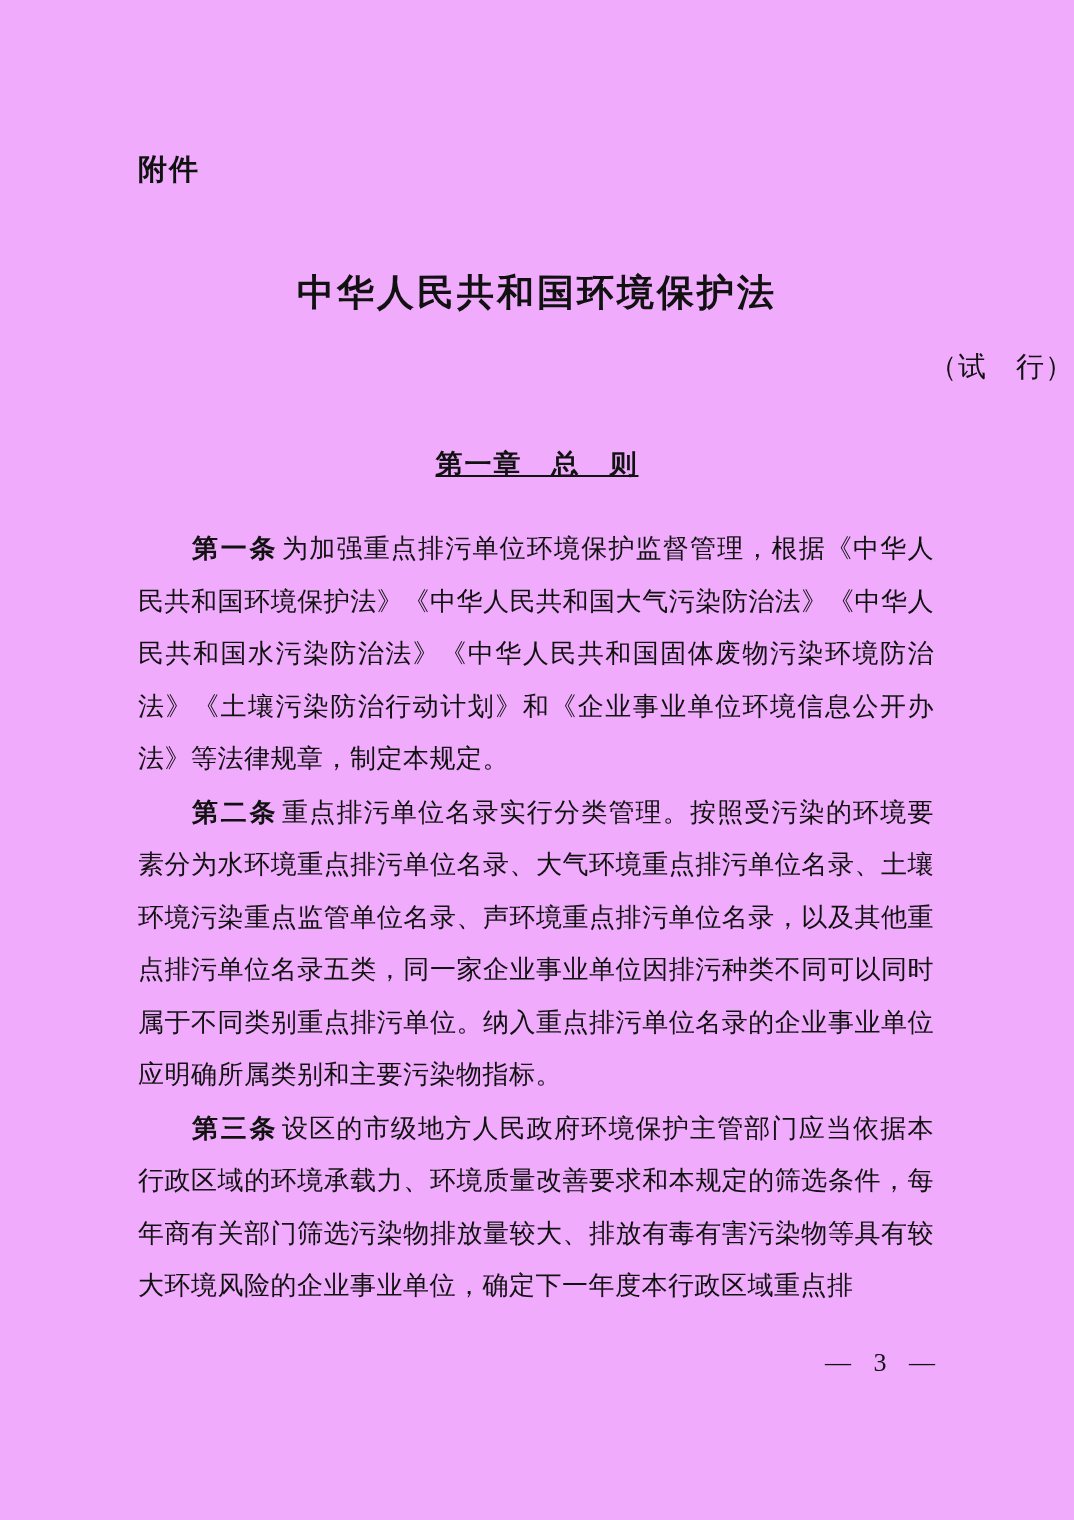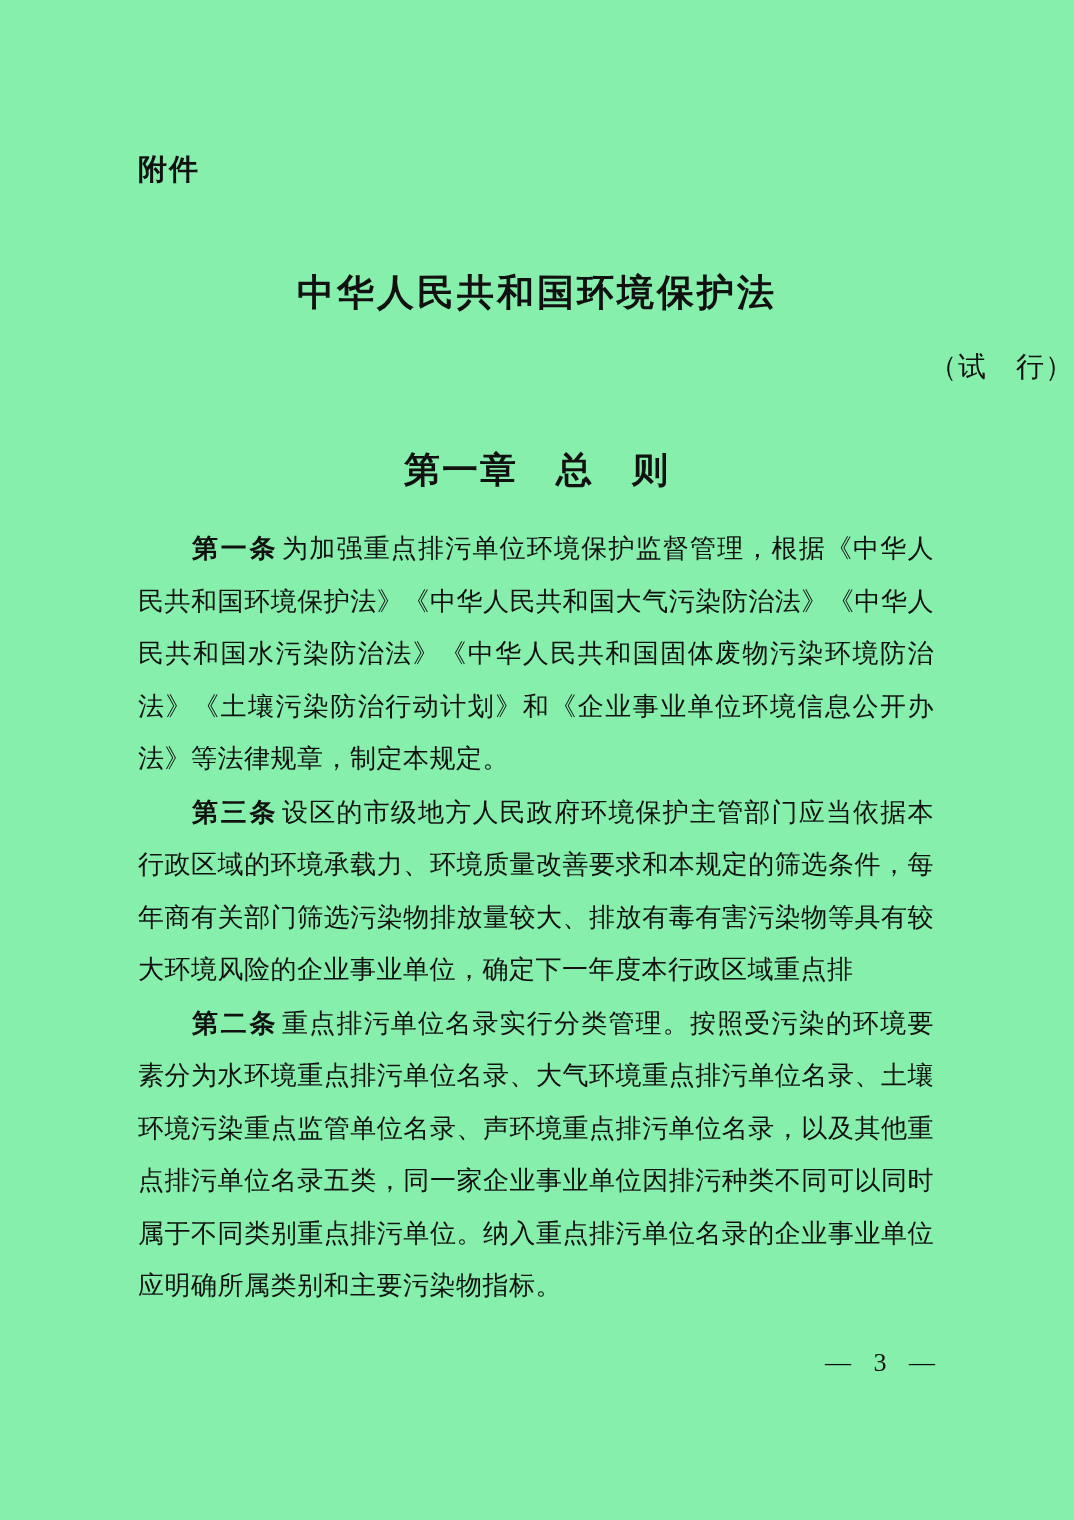--- a/index.html
+++ b/index.html
@@ -4,21 +4,21 @@
 <style>
   html, body {
     margin: 0;
     padding: 0;
     background: #ffffff;
   }
   .page {
     position: relative;
     width: 1074px;
     height: 1520px;
-    background: #86efac;
+    background: #f0abfc;
     color: #111111;
     overflow: hidden;
   }
   .attachment {
     position: absolute;
     left: 138px;
     top: 150px;
     font-family: "Liberation Sans", sans-serif;
     font-weight: 600;
     font-size: 29px;
@@ -49,22 +49,23 @@
   }
   .chapter-heading {
     position: absolute;
     left: 0;
     right: 0;
     top: 446px;
     margin: 0;
     text-align: center;
     font-family: "Liberation Sans", sans-serif;
     font-weight: 700;
-    font-size: 36px;
+    font-size: 27px;
     letter-spacing: 2px;
+    text-decoration: underline;
   }
   .doc-body {
     position: absolute;
     left: 138px;
     top: 522px;
     width: 796px;
     font-family: "Liberation Serif", serif;
     font-size: 26px;
     letter-spacing: 0.5px;
     line-height: 52.5px;
@@ -100,21 +101,21 @@
   <h1 class="doc-title">中华人民共和国环境保护法</h1>
 
   <div class="doc-subtitle">（试　行）</div>
 
   <h2 class="chapter-heading">第一章　总　则</h2>
 
   <div class="doc-body">
 
     <p class="para"><span class="article-label">第一条</span><span>为加强重点排污单位环境保护监督管理，根据《中华人民共和国环境保护法》《中华人民共和国大气污染防治法》《中华人民共和国水污染防治法》《中华人民共和国固体废物污染环境防治法》《土壤污染防治行动计划》和《企业事业单位环境信息公开办法》等法律规章，制定本规定。</span></p>
 
+    <p class="para"><span class="article-label">第二条</span><span>重点排污单位名录实行分类管理。按照受污染的环境要素分为水环境重点排污单位名录、大气环境重点排污单位名录、土壤环境污染重点监管单位名录、声环境重点排污单位名录，以及其他重点排污单位名录五类，同一家企业事业单位因排污种类不同可以同时属于不同类别重点排污单位。纳入重点排污单位名录的企业事业单位应明确所属类别和主要污染物指标。</span></p>
+
     <p class="para"><span class="article-label">第三条</span><span>设区的市级地方人民政府环境保护主管部门应当依据本行政区域的环境承载力、环境质量改善要求和本规定的筛选条件，每年商有关部门筛选污染物排放量较大、排放有毒有害污染物等具有较大环境风险的企业事业单位，确定下一年度本行政区域重点排</span></p>
-
-    <p class="para"><span class="article-label">第二条</span><span>重点排污单位名录实行分类管理。按照受污染的环境要素分为水环境重点排污单位名录、大气环境重点排污单位名录、土壤环境污染重点监管单位名录、声环境重点排污单位名录，以及其他重点排污单位名录五类，同一家企业事业单位因排污种类不同可以同时属于不同类别重点排污单位。纳入重点排污单位名录的企业事业单位应明确所属类别和主要污染物指标。</span></p>
 
   </div>
 
   <div class="page-number">— 3 —</div>
 
 </div>
 
 </body></html>

